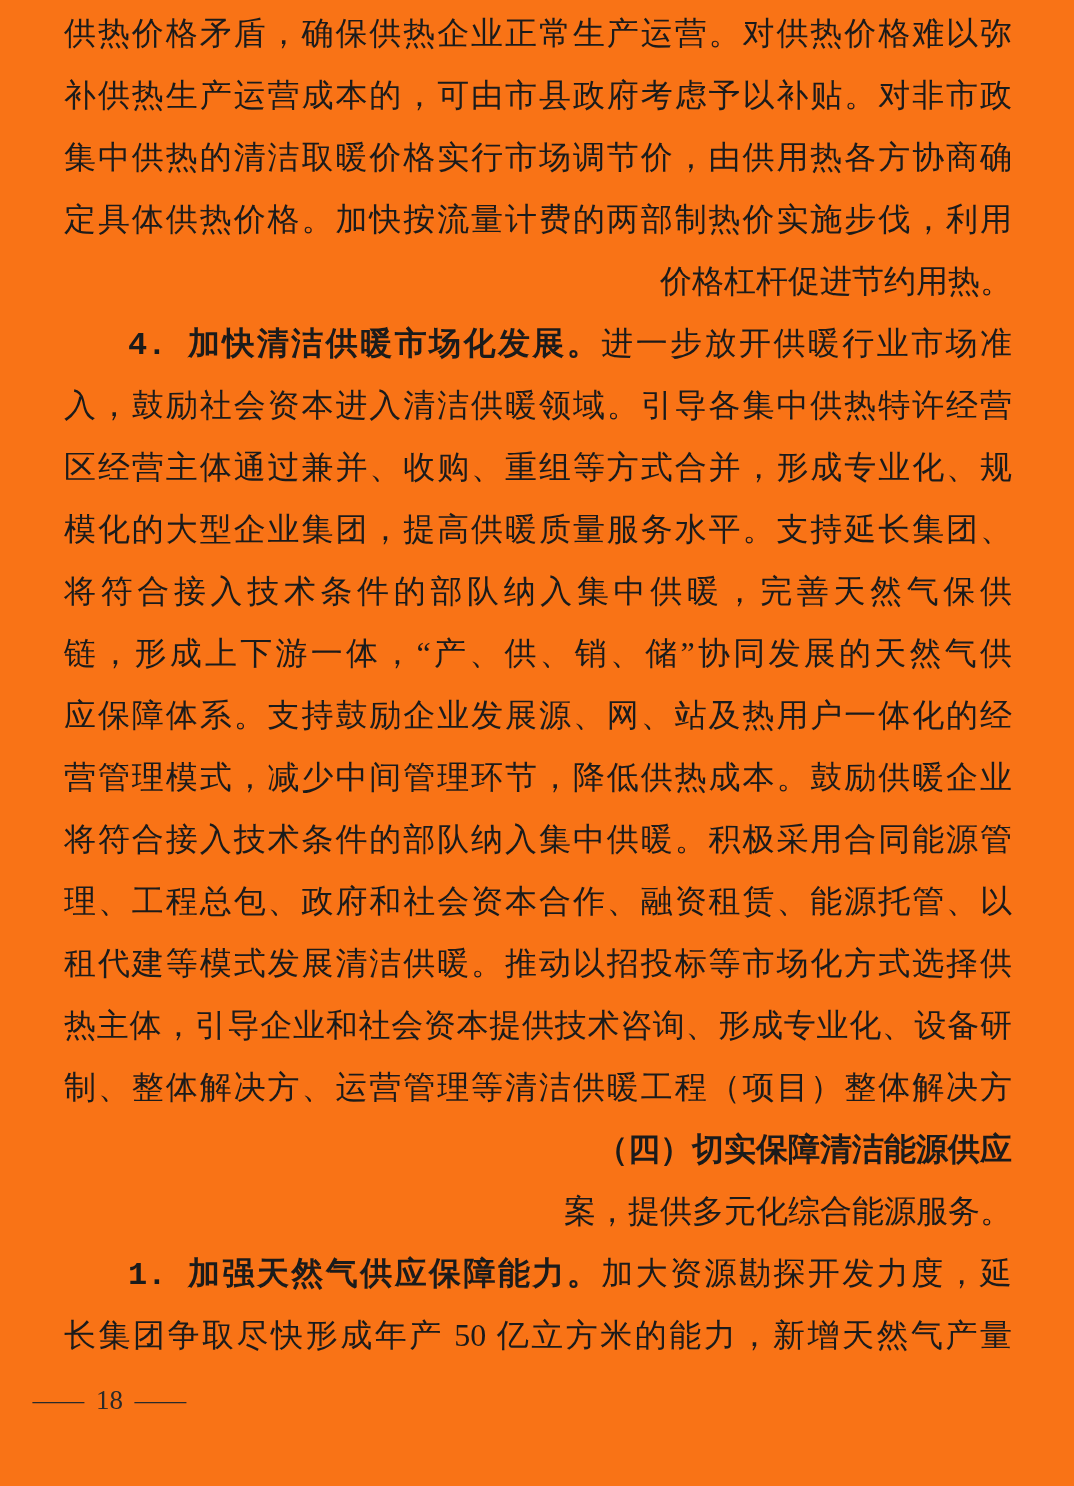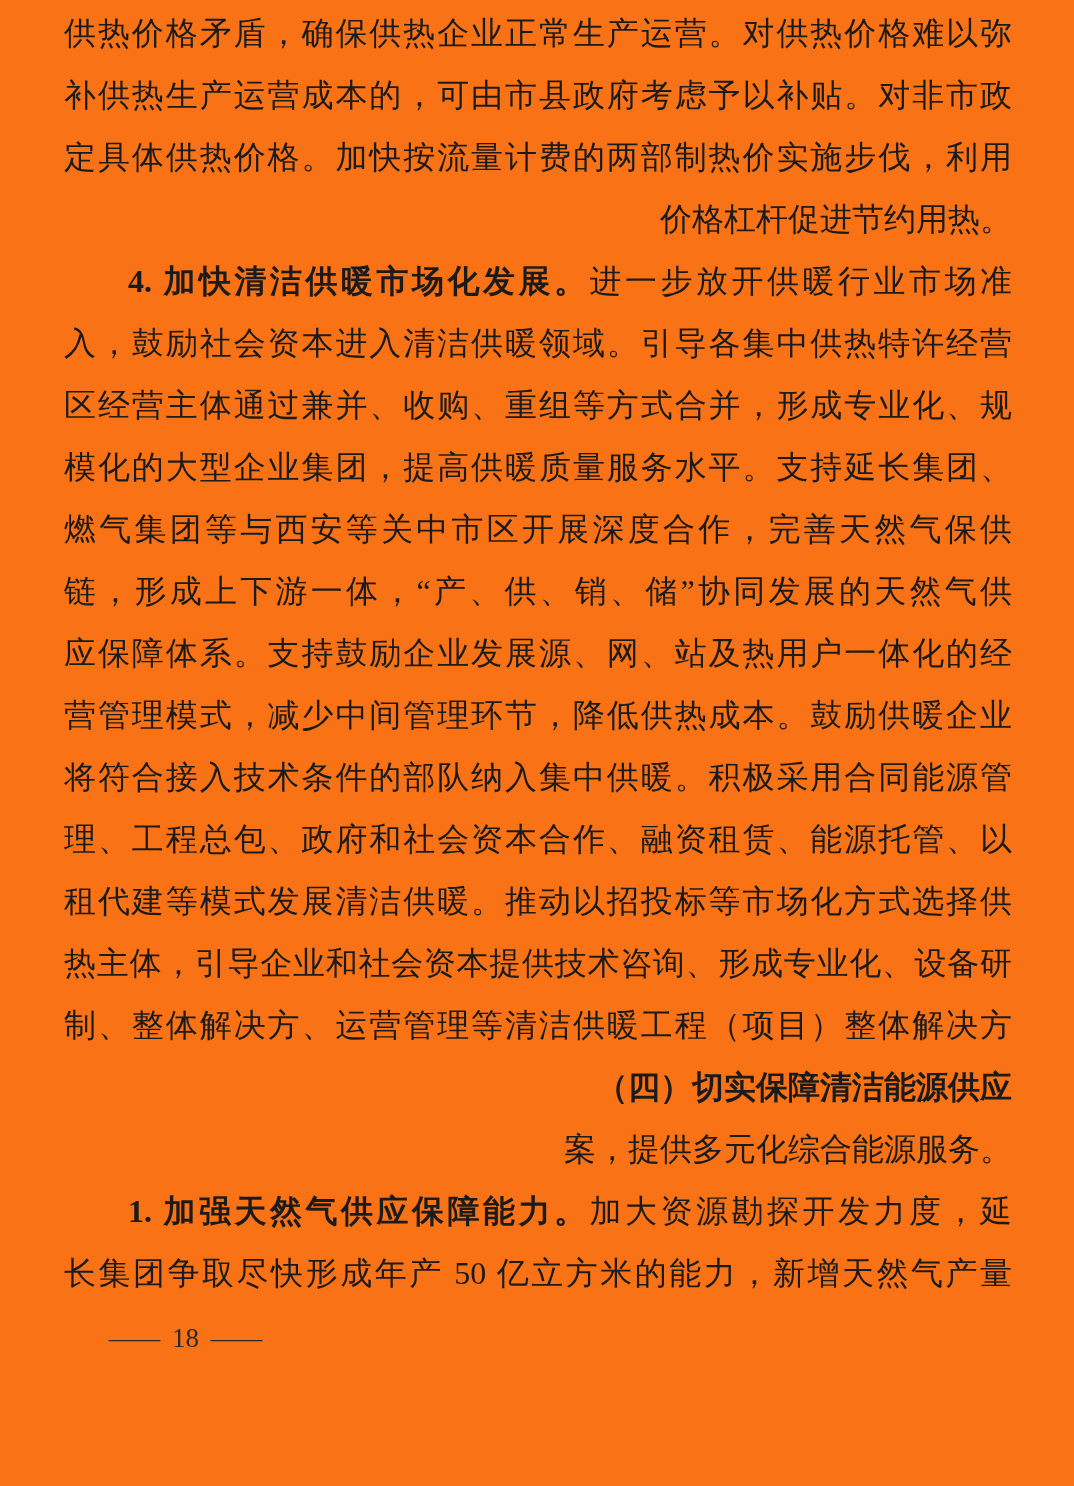--- a/index.html
+++ b/index.html
@@ -30,24 +30,25 @@
     white-space: normal;
     text-align: justify;
     text-align-last: justify;
     text-justify: inter-character;
   }
   .line.indent {
     text-indent: 2em;
   }
   .line .bold {
     font-weight: bold;
+    font-family: Liberation Mono, monospace;
   }
   .footer {
     margin-top: 14px;
-    padding-left: 111px;
+    padding-left: 35px;
     height: 40px;
     line-height: 40px;
     font-size: 27px;
     color: #2a2a2a;
   }
   .footer .dash {
     display: inline-block;
     transform: scaleX(1.9);
     margin: 0 10px;
   }
@@ -57,27 +58,28 @@
     font-family: "Liberation Serif", "DejaVu Serif", serif;
   }
 </style>
 </head>
 <body>
 
 <div class="page">
   <div class="doc-body">
       <div class="line fill"><span class="">供热价格矛盾，确保供热企业正常生产运营。对供热价格难以弥</span></div>
       <div class="line fill"><span class="">补供热生产运营成本的，可由市县政府考虑予以补贴。对非市政</span></div>
+      <div class="line fill"><span class="">集中供热的清洁取暖价格实行市场调节价，由供用热各方协商确</span></div>
       <div class="line fill"><span class="">定具体供热价格。加快按流量计费的两部制热价实施步伐，利用</span></div>
       <div class="line"><span class="">价格杠杆促进节约用热。</span></div>
       <div class="line fill indent"><span class="bold">4. 加快清洁供暖市场化发展。</span><span class="">进一步放开供暖行业市场准</span></div>
       <div class="line fill"><span class="">入，鼓励社会资本进入清洁供暖领域。引导各集中供热特许经营</span></div>
       <div class="line fill"><span class="">区经营主体通过兼并、收购、重组等方式合并，形成专业化、规</span></div>
       <div class="line fill"><span class="">模化的大型企业集团，提高供暖质量服务水平。支持延长集团、</span></div>
-      <div class="line fill"><span class="">燃气集团等与西安等关中市区开展深度合作，完善天然气保供</span></div>
+      <div class="line fill"><span class="">将符合接入技术条件的部队纳入集中供暖，完善天然气保供</span></div>
       <div class="line fill"><span class="">链，形成上下游一体，“产、供、销、储”协同发展的天然气供</span></div>
       <div class="line fill"><span class="">应保障体系。支持鼓励企业发展源、网、站及热用户一体化的经</span></div>
       <div class="line fill"><span class="">营管理模式，减少中间管理环节，降低供热成本。鼓励供暖企业</span></div>
       <div class="line fill"><span class="">将符合接入技术条件的部队纳入集中供暖。积极采用合同能源管</span></div>
       <div class="line fill"><span class="">理、工程总包、政府和社会资本合作、融资租赁、能源托管、以</span></div>
       <div class="line fill"><span class="">租代建等模式发展清洁供暖。推动以招投标等市场化方式选择供</span></div>
       <div class="line fill"><span class="">热主体，引导企业和社会资本提供技术咨询、形成专业化、设备研</span></div>
       <div class="line fill"><span class="">制、整体解决方、运营管理等清洁供暖工程（项目）整体解决方</span></div>
       <div class="line indent"><span class="bold">（四）切实保障清洁能源供应</span></div>
       <div class="line"><span class="">案，提供多元化综合能源服务。</span></div>

